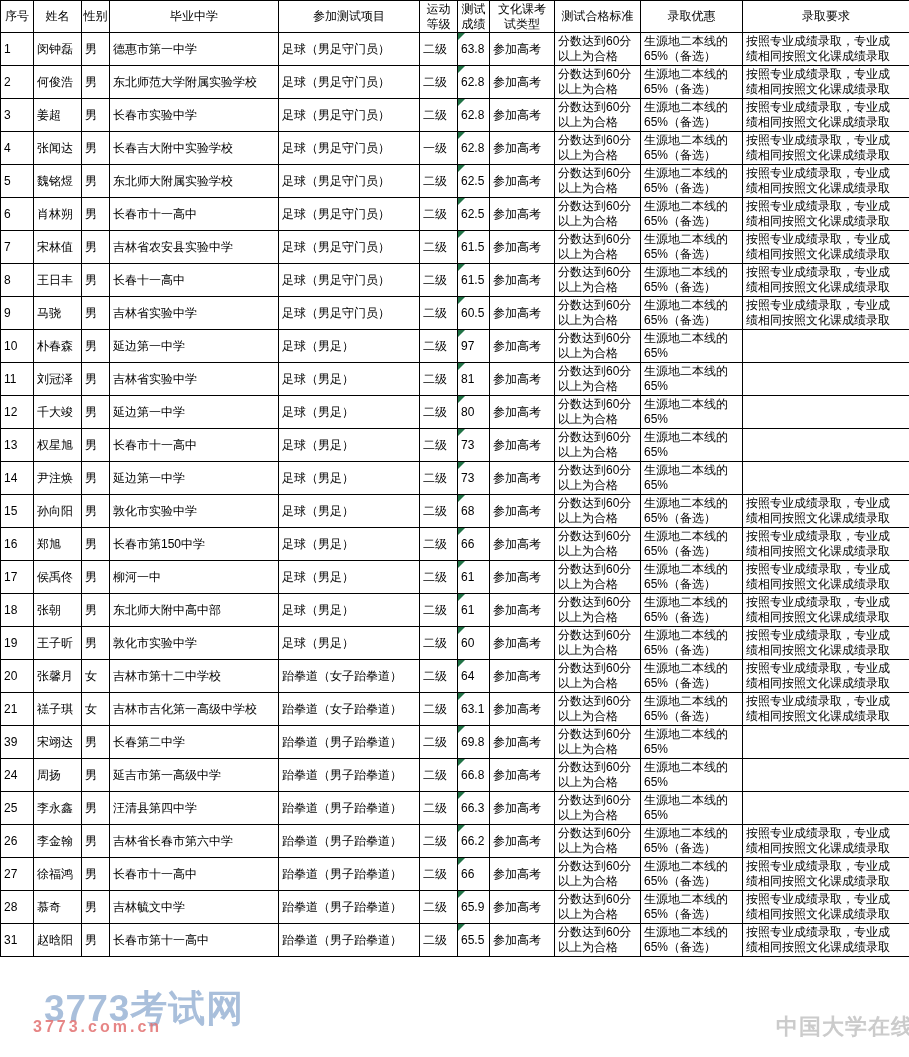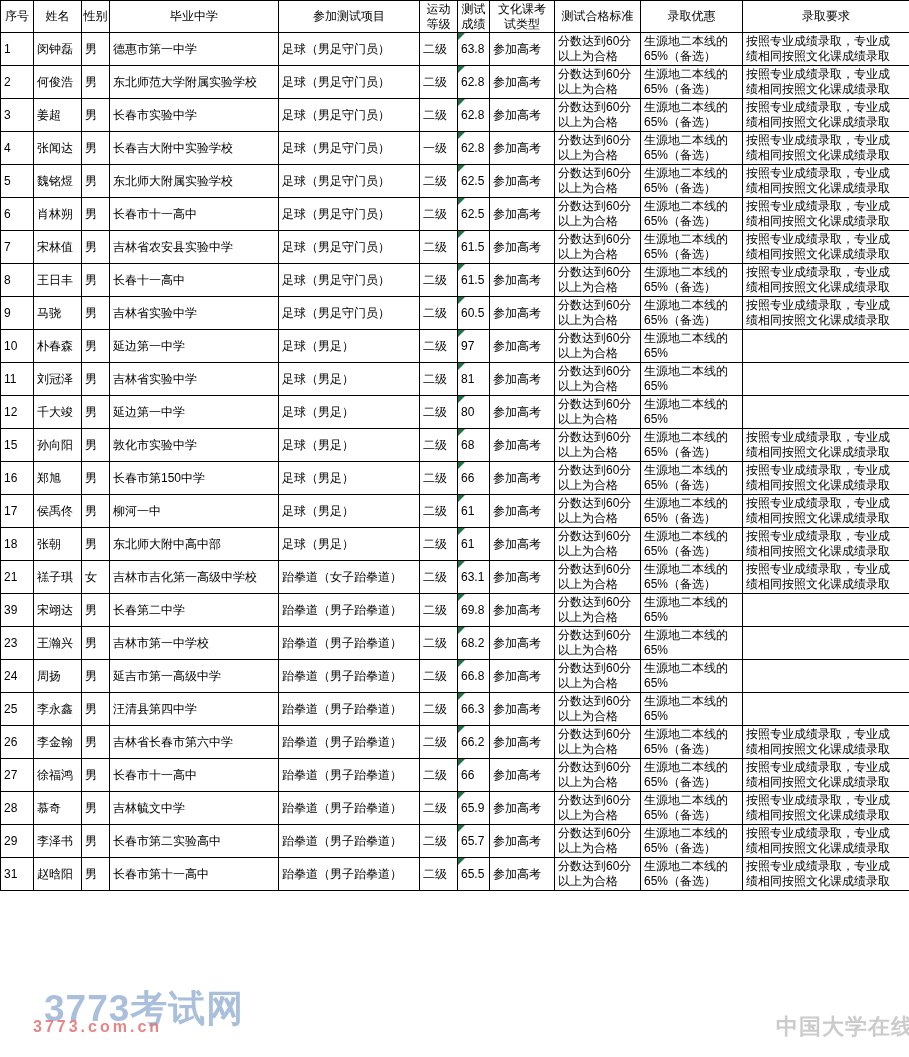--- a/index.html
+++ b/index.html
@@ -282,20 +282,50 @@
           <td class="c-level">二级</td>
           <td class="c-score"><span class="tri"></span>80</td>
           <td class="c-exam">参加高考</td>
           <td class="c-standard">分数达到60分
 以上为合格</td>
           <td class="c-preference">生源地二本线的
 65%</td>
           <td class="c-requirement"></td>
         </tr>
         <tr>
+          <td class="c-no">13</td>
+          <td class="c-name">权星旭</td>
+          <td class="c-gender">男</td>
+          <td class="c-school">长春市十一高中</td>
+          <td class="c-event">足球（男足）</td>
+          <td class="c-level">二级</td>
+          <td class="c-score"><span class="tri"></span>73</td>
+          <td class="c-exam">参加高考</td>
+          <td class="c-standard">分数达到60分
+以上为合格</td>
+          <td class="c-preference">生源地二本线的
+65%</td>
+          <td class="c-requirement"></td>
+        </tr>
+        <tr>
+          <td class="c-no">14</td>
+          <td class="c-name">尹注焕</td>
+          <td class="c-gender">男</td>
+          <td class="c-school">延边第一中学</td>
+          <td class="c-event">足球（男足）</td>
+          <td class="c-level">二级</td>
+          <td class="c-score"><span class="tri"></span>73</td>
+          <td class="c-exam">参加高考</td>
+          <td class="c-standard">分数达到60分
+以上为合格</td>
+          <td class="c-preference">生源地二本线的
+65%</td>
+          <td class="c-requirement"></td>
+        </tr>
+        <tr>
           <td class="c-no">15</td>
           <td class="c-name">孙向阳</td>
           <td class="c-gender">男</td>
           <td class="c-school">敦化市实验中学</td>
           <td class="c-event">足球（男足）</td>
           <td class="c-level">二级</td>
           <td class="c-score"><span class="tri"></span>68</td>
           <td class="c-exam">参加高考</td>
           <td class="c-standard">分数达到60分
 以上为合格</td>
@@ -337,20 +367,52 @@
 绩相同按照文化课成绩录取</td>
         </tr>
         <tr>
           <td class="c-no">18</td>
           <td class="c-name">张朝</td>
           <td class="c-gender">男</td>
           <td class="c-school">东北师大附中高中部</td>
           <td class="c-event">足球（男足）</td>
           <td class="c-level">二级</td>
           <td class="c-score"><span class="tri"></span>61</td>
+          <td class="c-exam">参加高考</td>
+          <td class="c-standard">分数达到60分
+以上为合格</td>
+          <td class="c-preference">生源地二本线的
+65%（备选）</td>
+          <td class="c-requirement">按照专业成绩录取，专业成
+绩相同按照文化课成绩录取</td>
+        </tr>
+        <tr>
+          <td class="c-no">19</td>
+          <td class="c-name">王子昕</td>
+          <td class="c-gender">男</td>
+          <td class="c-school">敦化市实验中学</td>
+          <td class="c-event">足球（男足）</td>
+          <td class="c-level">二级</td>
+          <td class="c-score"><span class="tri"></span>60</td>
+          <td class="c-exam">参加高考</td>
+          <td class="c-standard">分数达到60分
+以上为合格</td>
+          <td class="c-preference">生源地二本线的
+65%（备选）</td>
+          <td class="c-requirement">按照专业成绩录取，专业成
+绩相同按照文化课成绩录取</td>
+        </tr>
+        <tr>
+          <td class="c-no">20</td>
+          <td class="c-name">张馨月</td>
+          <td class="c-gender">女</td>
+          <td class="c-school">吉林市第十二中学校</td>
+          <td class="c-event">跆拳道（女子跆拳道）</td>
+          <td class="c-level">二级</td>
+          <td class="c-score"><span class="tri"></span>64</td>
           <td class="c-exam">参加高考</td>
           <td class="c-standard">分数达到60分
 以上为合格</td>
           <td class="c-preference">生源地二本线的
 65%（备选）</td>
           <td class="c-requirement">按照专业成绩录取，专业成
 绩相同按照文化课成绩录取</td>
         </tr>
         <tr>
           <td class="c-no">21</td>
@@ -377,35 +439,20 @@
           <td class="c-level">二级</td>
           <td class="c-score"><span class="tri"></span>69.8</td>
           <td class="c-exam">参加高考</td>
           <td class="c-standard">分数达到60分
 以上为合格</td>
           <td class="c-preference">生源地二本线的
 65%</td>
           <td class="c-requirement"></td>
         </tr>
         <tr>
-          <td class="c-no">23</td>
-          <td class="c-name">王瀚兴</td>
-          <td class="c-gender">男</td>
-          <td class="c-school">吉林市第一中学校</td>
-          <td class="c-event">跆拳道（男子跆拳道）</td>
-          <td class="c-level">二级</td>
-          <td class="c-score"><span class="tri"></span>68.2</td>
-          <td class="c-exam">参加高考</td>
-          <td class="c-standard">分数达到60分
-以上为合格</td>
-          <td class="c-preference">生源地二本线的
-65%</td>
-          <td class="c-requirement"></td>
-        </tr>
-        <tr>
           <td class="c-no">24</td>
           <td class="c-name">周扬</td>
           <td class="c-gender">男</td>
           <td class="c-school">延吉市第一高级中学</td>
           <td class="c-event">跆拳道（男子跆拳道）</td>
           <td class="c-level">二级</td>
           <td class="c-score"><span class="tri"></span>66.8</td>
           <td class="c-exam">参加高考</td>
           <td class="c-standard">分数达到60分
 以上为合格</td>
@@ -461,36 +508,20 @@
 绩相同按照文化课成绩录取</td>
         </tr>
         <tr>
           <td class="c-no">28</td>
           <td class="c-name">慕奇</td>
           <td class="c-gender">男</td>
           <td class="c-school">吉林毓文中学</td>
           <td class="c-event">跆拳道（男子跆拳道）</td>
           <td class="c-level">二级</td>
           <td class="c-score"><span class="tri"></span>65.9</td>
-          <td class="c-exam">参加高考</td>
-          <td class="c-standard">分数达到60分
-以上为合格</td>
-          <td class="c-preference">生源地二本线的
-65%（备选）</td>
-          <td class="c-requirement">按照专业成绩录取，专业成
-绩相同按照文化课成绩录取</td>
-        </tr>
-        <tr>
-          <td class="c-no">29</td>
-          <td class="c-name">李泽书</td>
-          <td class="c-gender">男</td>
-          <td class="c-school">长春市第二实验高中</td>
-          <td class="c-event">跆拳道（男子跆拳道）</td>
-          <td class="c-level">二级</td>
-          <td class="c-score"><span class="tri"></span>65.7</td>
           <td class="c-exam">参加高考</td>
           <td class="c-standard">分数达到60分
 以上为合格</td>
           <td class="c-preference">生源地二本线的
 65%（备选）</td>
           <td class="c-requirement">按照专业成绩录取，专业成
 绩相同按照文化课成绩录取</td>
         </tr>
         <tr>
           <td class="c-no">31</td>

